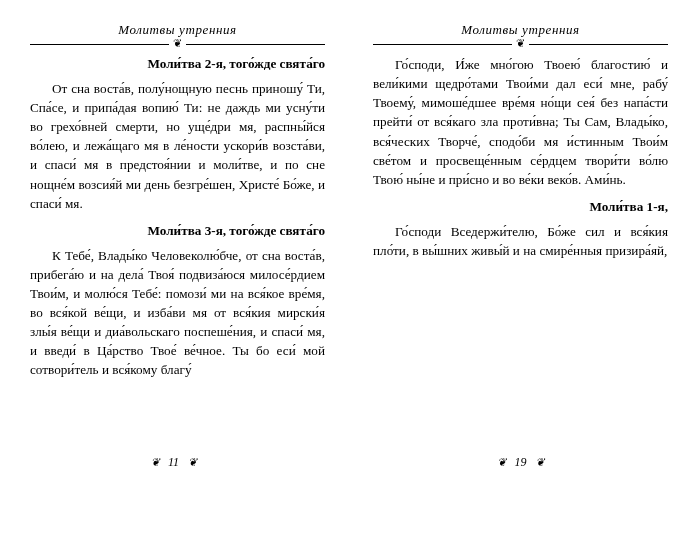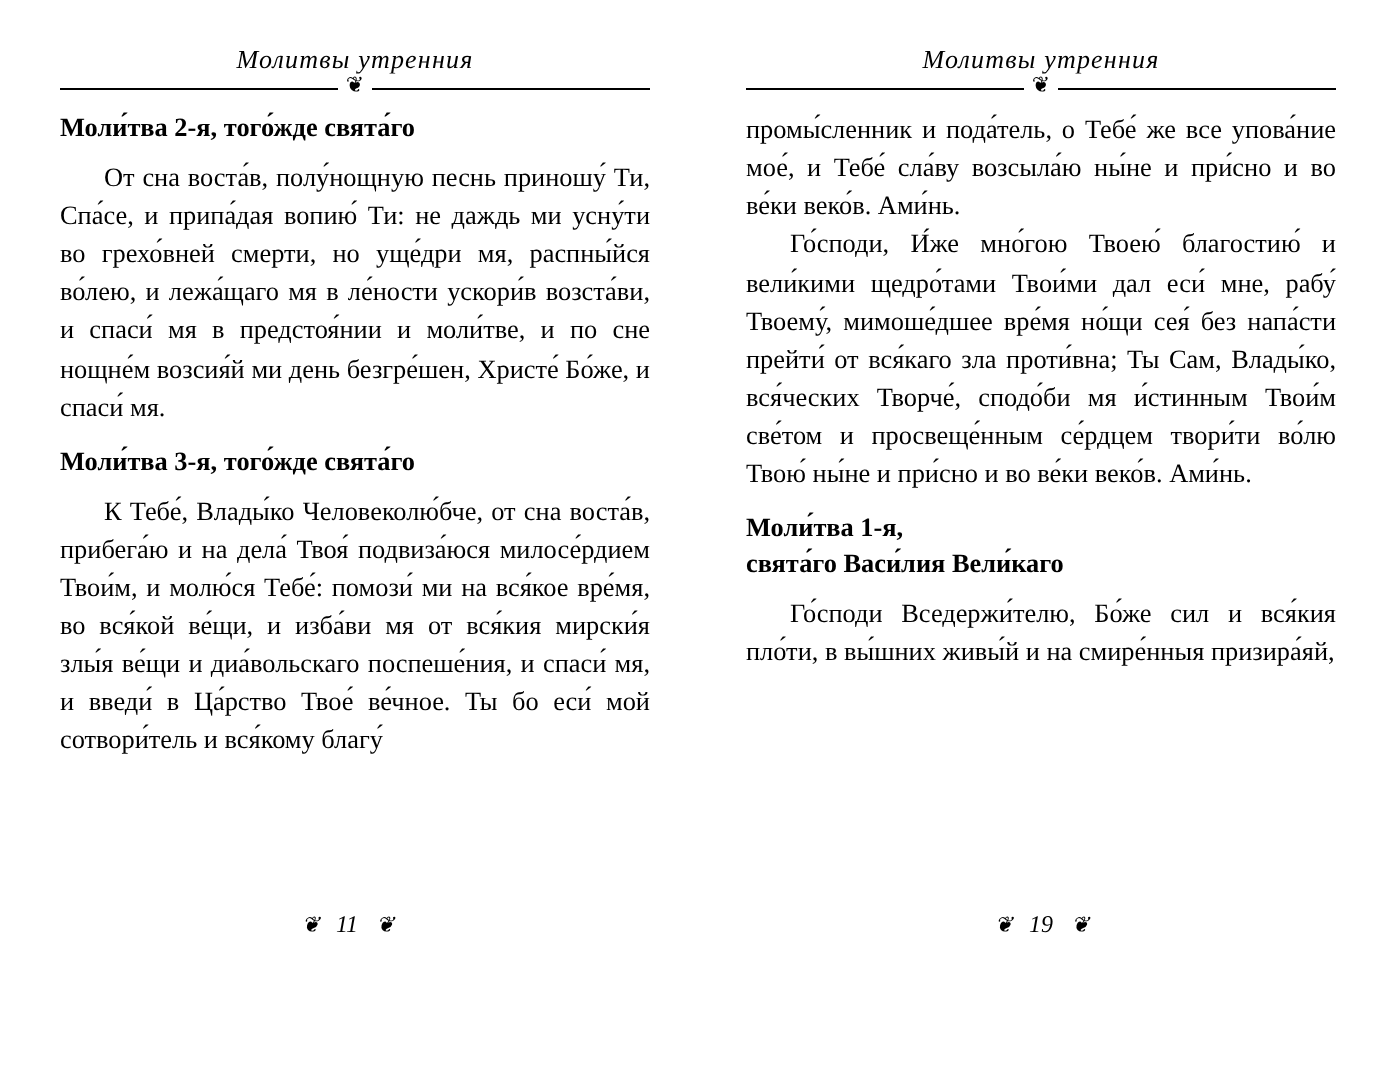--- a/index.html
+++ b/index.html
@@ -57,21 +57,21 @@
   }
 
   .body-col {
     font-size: 13.2px;
     line-height: 1.45;
     text-align: justify;
     text-justify: inter-word;
     hyphens: manual;
   }
   .hdr {
-    text-align: left;
+    text-align: right;
     font-weight: bold;
     font-size: 13.2px;
     line-height: 1.35;
     margin: 9px 0 6px 0;
   }
   .hdr.first { margin-top: 2px; }
   .para {
     margin: 0 0 0 0;
     text-indent: 22px;
     text-align: justify;
@@ -124,25 +124,23 @@
 
   <div class="page page-right">
     <div class="running-head">Молитвы утренния</div>
     <div class="rule-wrap">
       <span class="line"></span>
       <span class="orn">❦</span>
       <span class="line"></span>
     </div>
 
     <div class="body-col">
-      <p class="para" style="text-indent:0">промы́сленник и пода́тель, о Тебе́ же все упова́ние мое́, и Тебе́ сла́ву возсыла́ю ны́не и при́сно и во ве́ки веко́в. Ами́нь.</p>
       <p class="para">Го́споди, И́же мно́гою Твоею́ благостию́ и вели́кими щедро́тами Твои́ми дал еси́ мне, рабу́ Твоему́, мимоше́дшее вре́мя но́щи сея́ без напа́сти прейти́ от вся́каго зла проти́вна; Ты Сам, Влады́ко, вся́ческих Творче́, сподо́би мя и́стинным Твои́м све́том и просвеще́нным се́рдцем твори́ти во́лю Твою́ ны́не и при́сно и во ве́ки веко́в. Ами́нь.</p>
       <div class="hdr">
         <span>Моли́тва 1-я,</span><br>
-        <span>свята́го Васи́лия Вели́каго</span>
       </div>
       <p class="para">Го́споди Вседержи́телю, Бо́же сил и вся́кия пло́ти, в вы́шних живы́й и на смире́нныя призира́яй,</p>
     </div>
 
     <div class="footer">
       <span class="orn">❦</span>
       <span>19</span>
       <span class="orn">❦</span>
     </div>
   </div>

